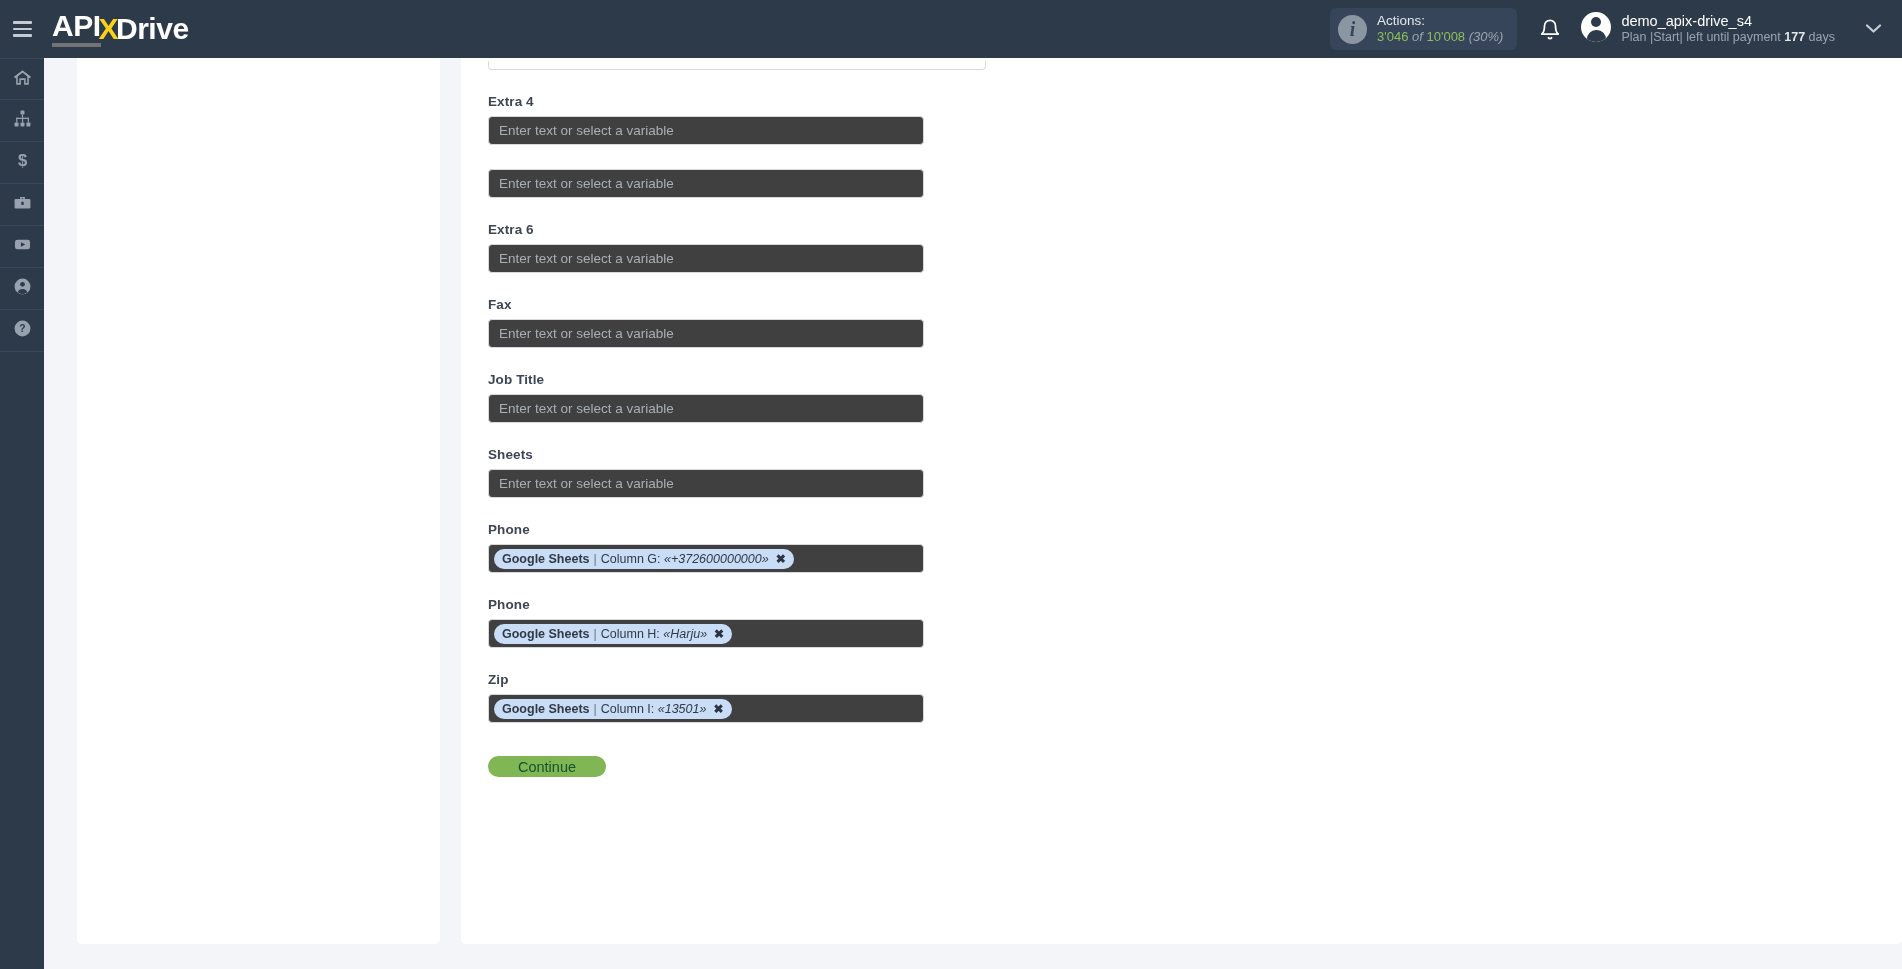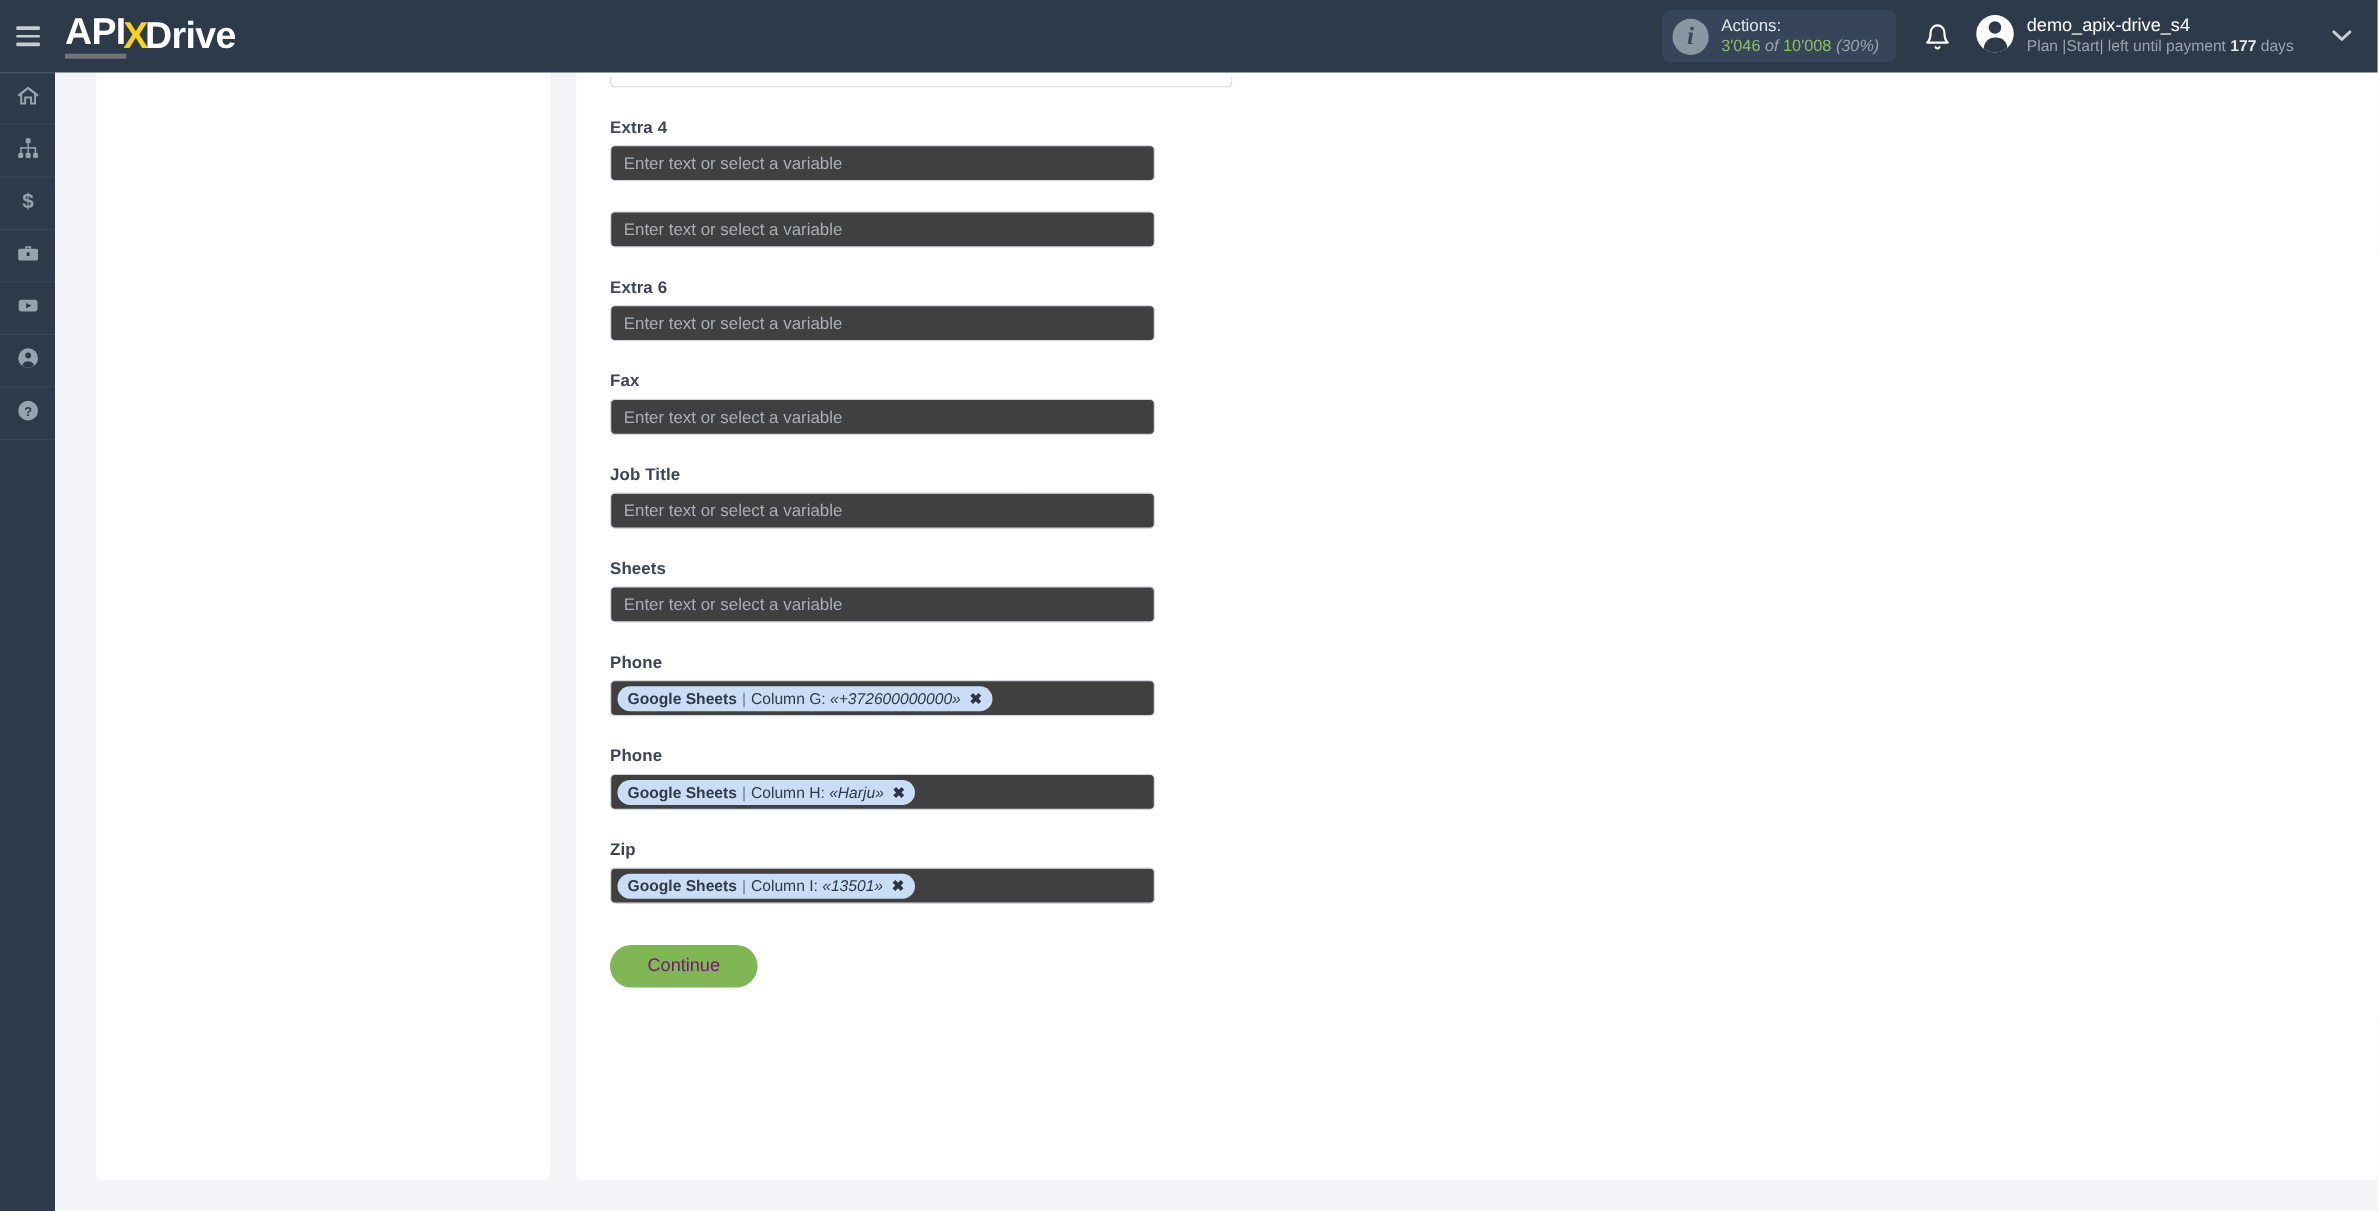--- a/index.html
+++ b/index.html
@@ -170,23 +170,23 @@
   .tag .src { font-weight: bold; text-align: center; }
   .tag .sep { color: #6e7884; margin: 0 4px; }
   .tag .val { font-style: italic; }
   .tag .rm {
     margin-left: 7px; font-weight: bold; font-size: 12px;
     color: #2b3440; cursor: pointer;
   }
 
   .continue-row { margin-top: 33px; }
   .continue-btn {
-    width: 118px; height: 34px;
+    width: 118px; height: 21px;
     background: #80b654; border: none; border-radius: 17px;
-    color: #701a75; font-size: 14.5px;
+    color: #14532d; font-size: 14.5px;
     font-family: "Liberation Sans", sans-serif;
     cursor: pointer;
   }
 </style>
 </head>
 <body>
 
 <div class="header">
 
   <div class="hamburger">

